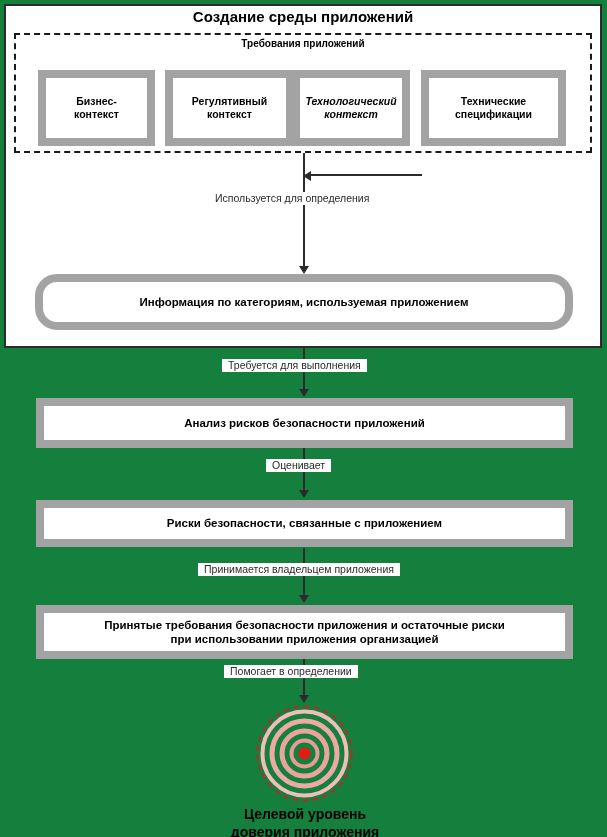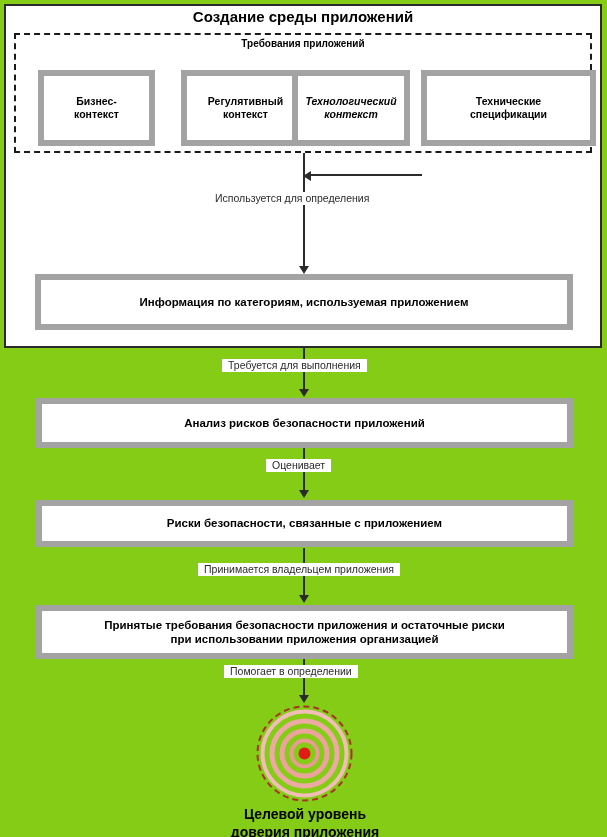--- a/index.html
+++ b/index.html
@@ -8,29 +8,29 @@
     background: #ffffff;
   }
   body {
     font-family: "Liberation Sans", sans-serif;
     -webkit-font-smoothing: antialiased;
   }
   #canvas {
     position: relative;
     width: 607px;
     height: 837px;
-    background: #84cc16;
+    background: #15803d;
     overflow: hidden;
   }
 
   
   .box {
     position: absolute;
     box-sizing: border-box;
-    border: 6px solid #a3a3a3;
+    border: 8px solid #a3a3a3;
     background: #ffffff;
     display: flex;
     align-items: center;
     justify-content: center;
     text-align: center;
     font-weight: bold;
     color: #000000;
     line-height: 1.25;
   }
 
@@ -73,32 +73,33 @@
     top: 38px;
     width: 578px;
     text-align: center;
     font-size: 10px;
     font-weight: bold;
     color: #000;
   }
 
   .ctx-box { top: 70px; height: 76px; font-size: 10.5px; }
   #ctx-business { left: 38px;  width: 117px; }
-  #ctx-regul    { left: 181px; width: 129px; justify-content: center; }
+  #ctx-regul    { left: 165px; width: 129px; justify-content: center; }
   #ctx-tech     { left: 292px; width: 118px; font-style: italic; }
-  #ctx-spec     { left: 421px; width: 175px; }
+  #ctx-spec     { left: 421px; width: 145px; }
 
   #criteria-box {
     left: 421px; top: 168px; width: 141px; height: 80px;
     font-size: 10.5px;
   }
 
   #info-box {
     left: 35px; top: 274px; width: 538px; height: 56px;
     font-size: 11.5px;
+    border-radius: 22px;
   }
 
   
   #risk-analysis-box {
     left: 36px; top: 398px; width: 537px; height: 50px;
     font-size: 11.5px;
   }
   #risks-box {
     left: 36px; top: 500px; width: 537px; height: 47px;
     font-size: 11.5px;

